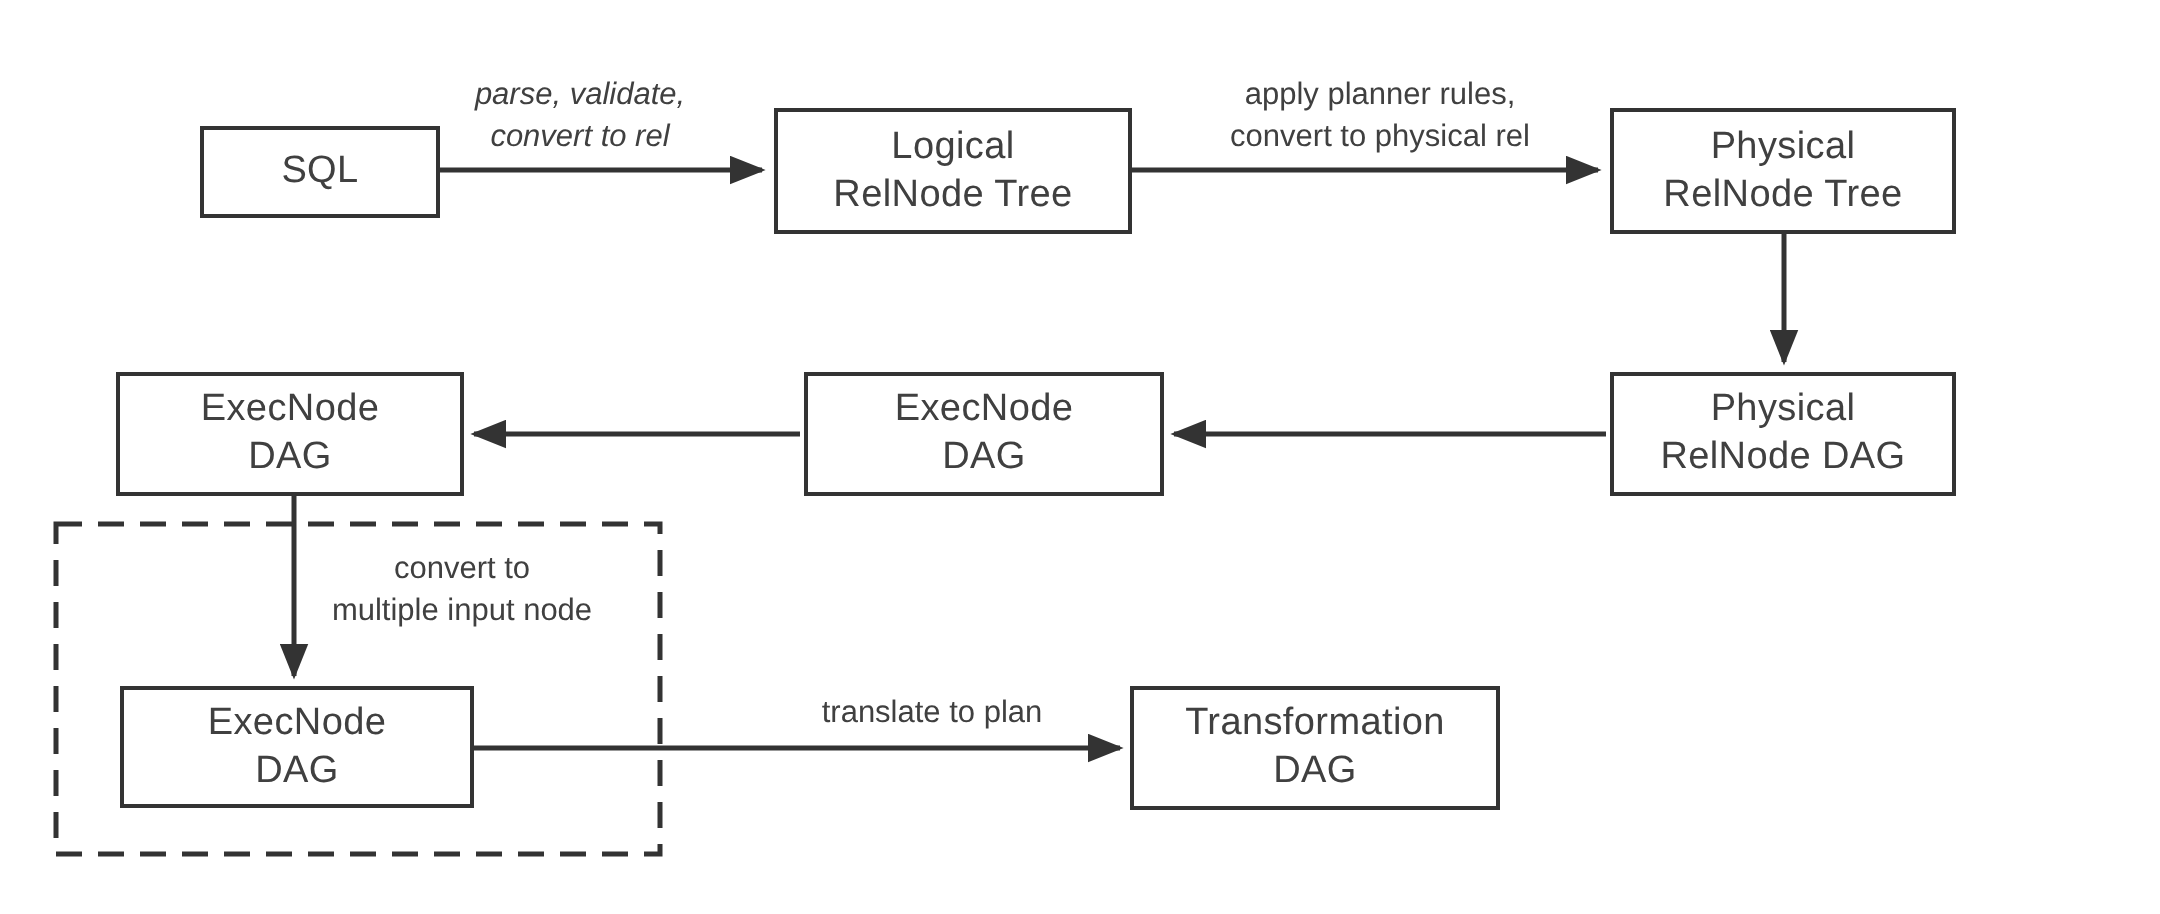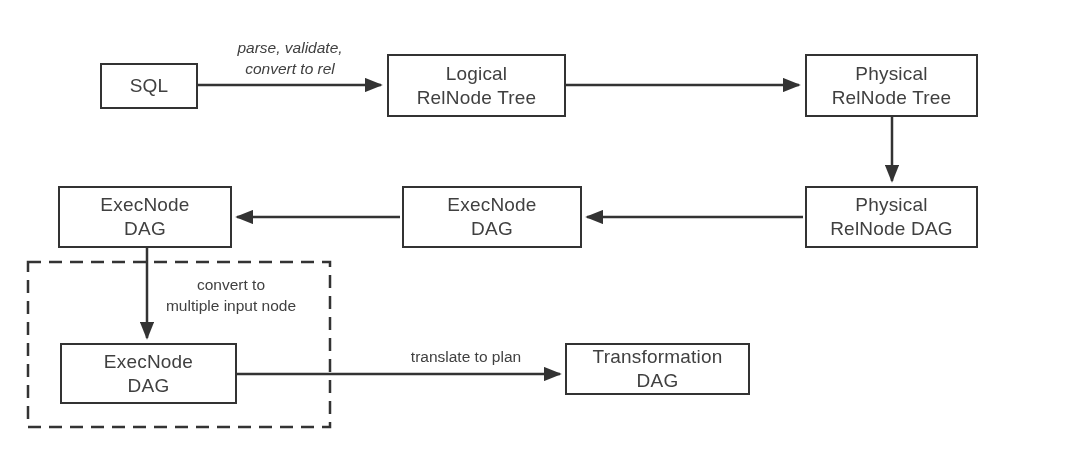--- a/index.html
+++ b/index.html
@@ -71,46 +71,48 @@
 
     <line x1="803" y1="217" x2="587" y2="217" stroke="#333333" stroke-width="2.5" marker-end="url(#arrowhead)"></line>
 
     <line x1="400" y1="217" x2="237" y2="217" stroke="#333333" stroke-width="2.5" marker-end="url(#arrowhead)"></line>
 
     <line x1="147" y1="248" x2="147" y2="338" stroke="#333333" stroke-width="2.5" marker-end="url(#arrowhead)"></line>
 
     <line x1="237" y1="374" x2="560" y2="374" stroke="#333333" stroke-width="2.5" marker-end="url(#arrowhead)"></line>
   </svg>
 
-  <div class="node" style="left:100px; top:63px; width:98px; height:46px;">SQL</div>
+  <div class="node" style="left:100px; top:63px; width:120px; height:46px;">SQL</div>
 
   <div class="node" style="left:387px; top:54px; width:179px; height:63px;">Logical
 RelNode Tree</div>
 
   <div class="node" style="left:805px; top:54px; width:173px; height:63px;">Physical
 RelNode Tree</div>
 
   <div class="node" style="left:805px; top:186px; width:173px; height:62px;">Physical
 RelNode DAG</div>
 
   <div class="node" style="left:402px; top:186px; width:180px; height:62px;">ExecNode
 DAG</div>
 
   <div class="node" style="left:58px; top:186px; width:174px; height:62px;">ExecNode
 DAG</div>
 
   <div class="node" style="left:60px; top:343px; width:177px; height:61px;">ExecNode
 DAG</div>
 
-  <div class="node" style="left:565px; top:343px; width:185px; height:52px;">Transformation
+  <div class="node" style="left:565px; top:343px; width:185px; height:62px;">Transformation
 DAG</div>
 
   <div class="edge-label centered" style="left:290px; top:37px;font-style:italic;">parse, validate,
 convert to rel</div>
 
+  <div class="edge-label centered" style="left:690px; top:37px;">apply planner rules,
+convert to physical rel</div>
 
 
 
 
   <div class="edge-label centered" style="left:231px; top:274px;">convert to
 multiple input node</div>
 
   <div class="edge-label centered" style="left:466px; top:346px;">translate to plan</div>
 
 </div>

